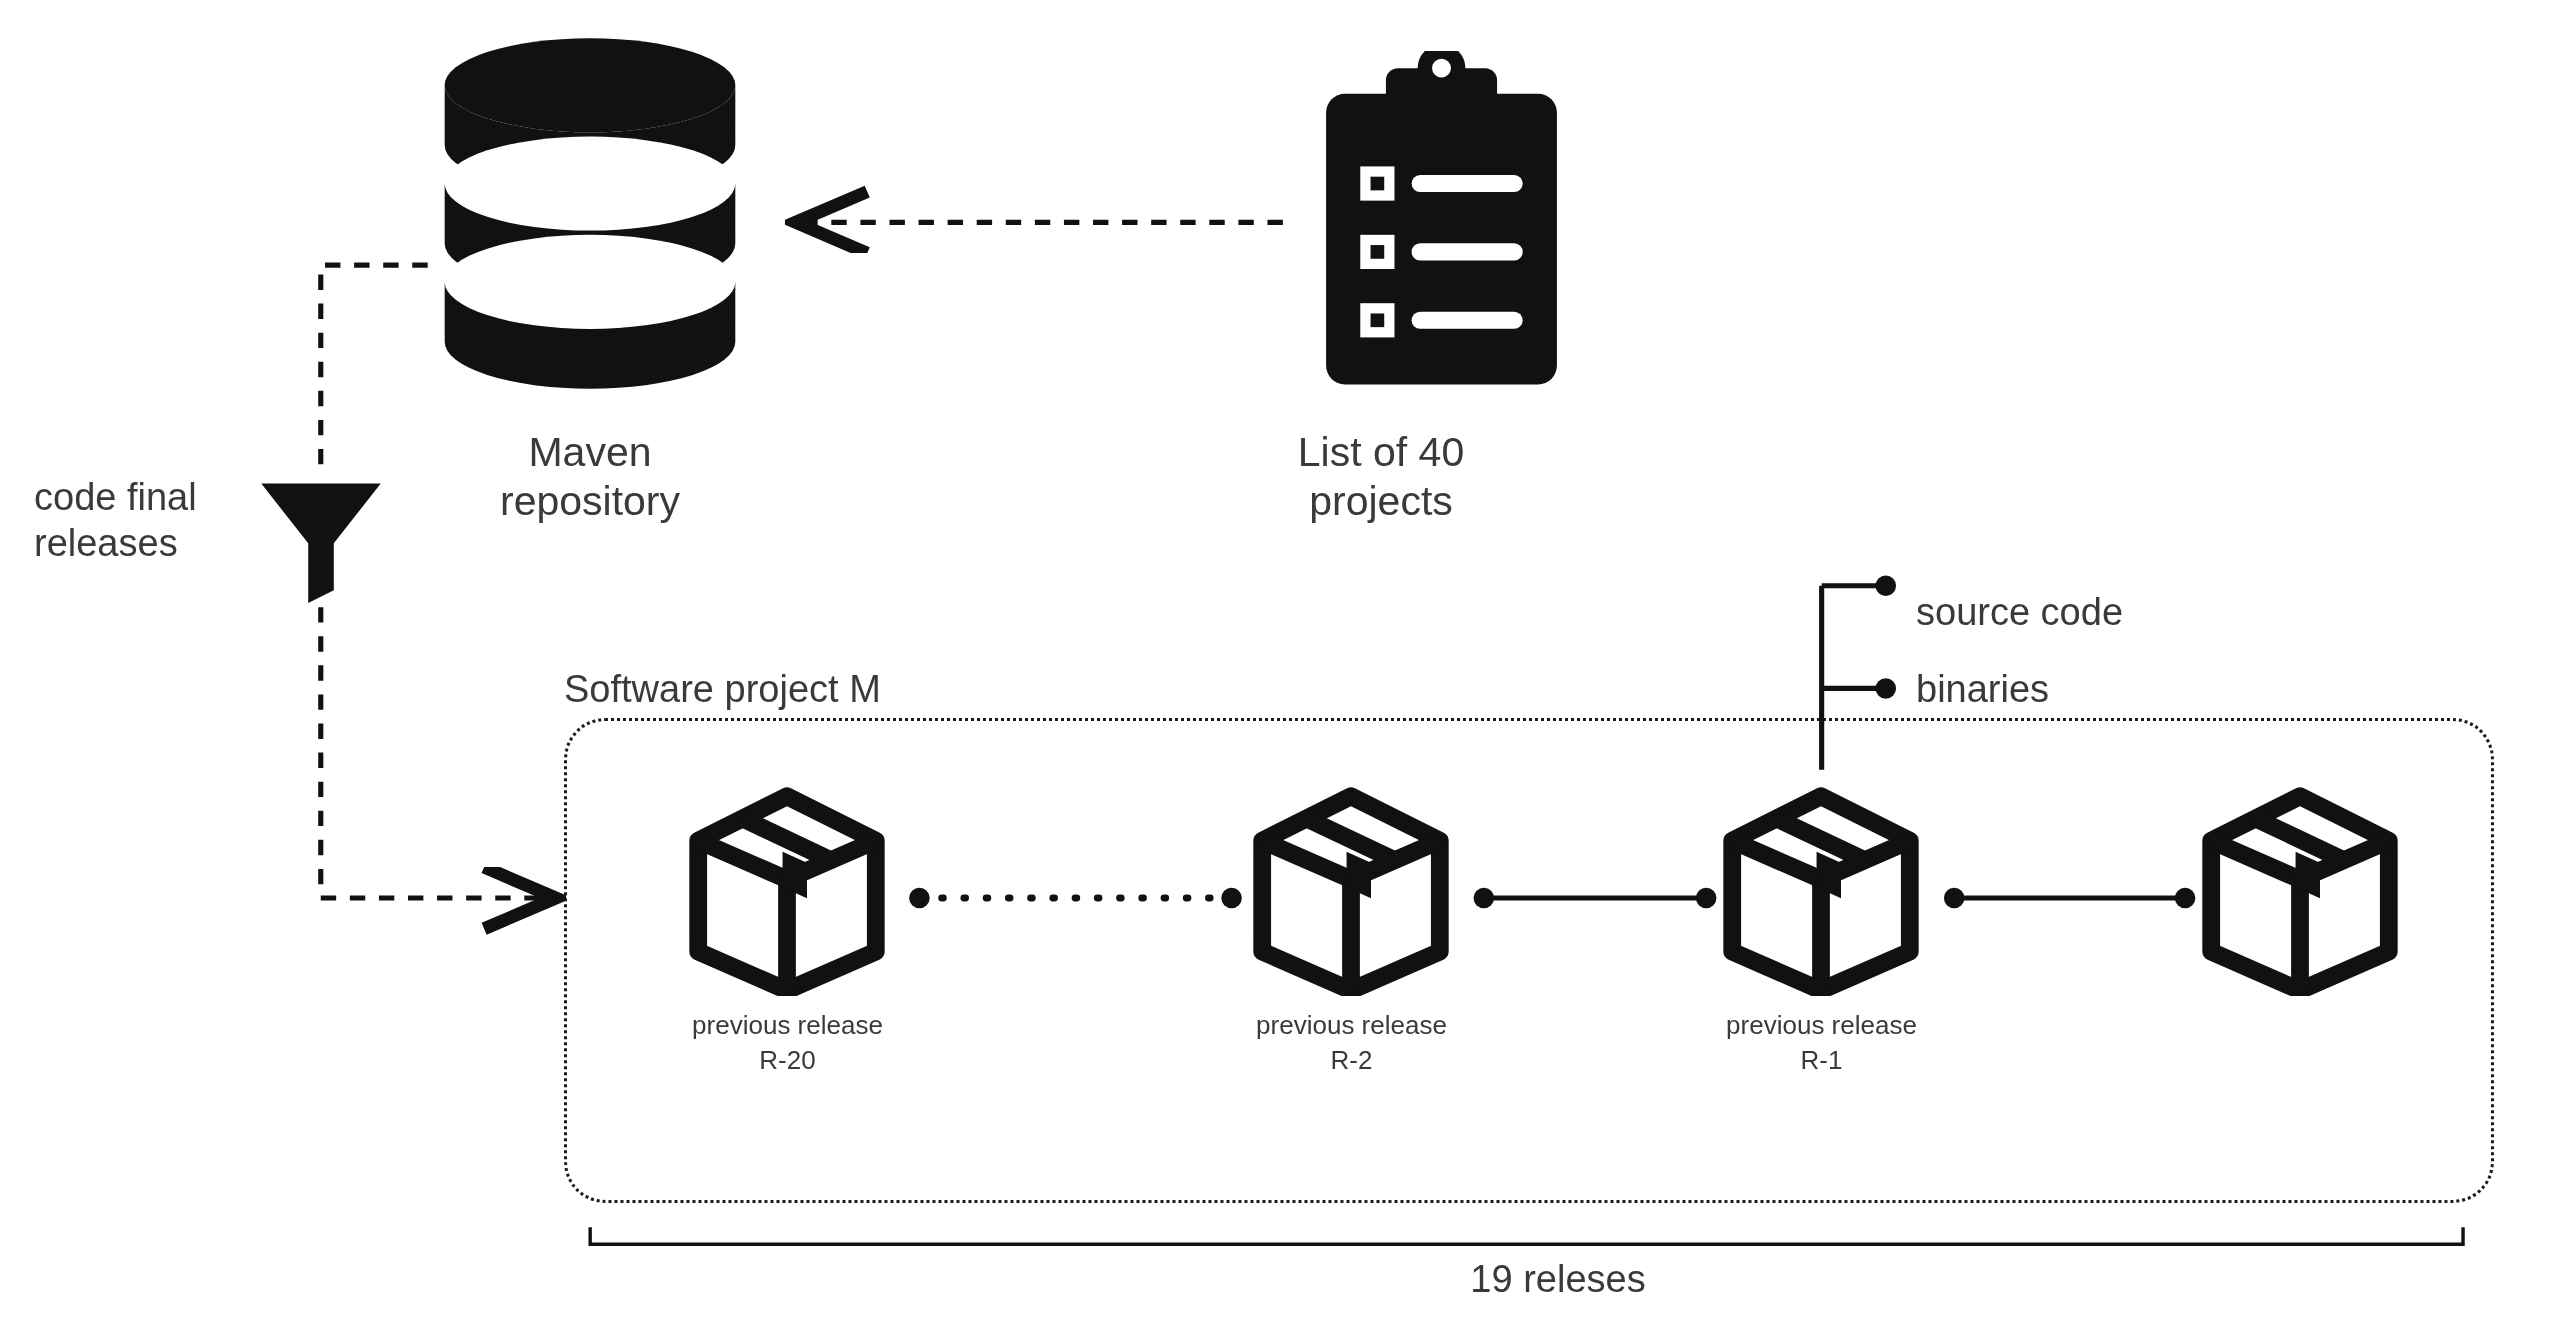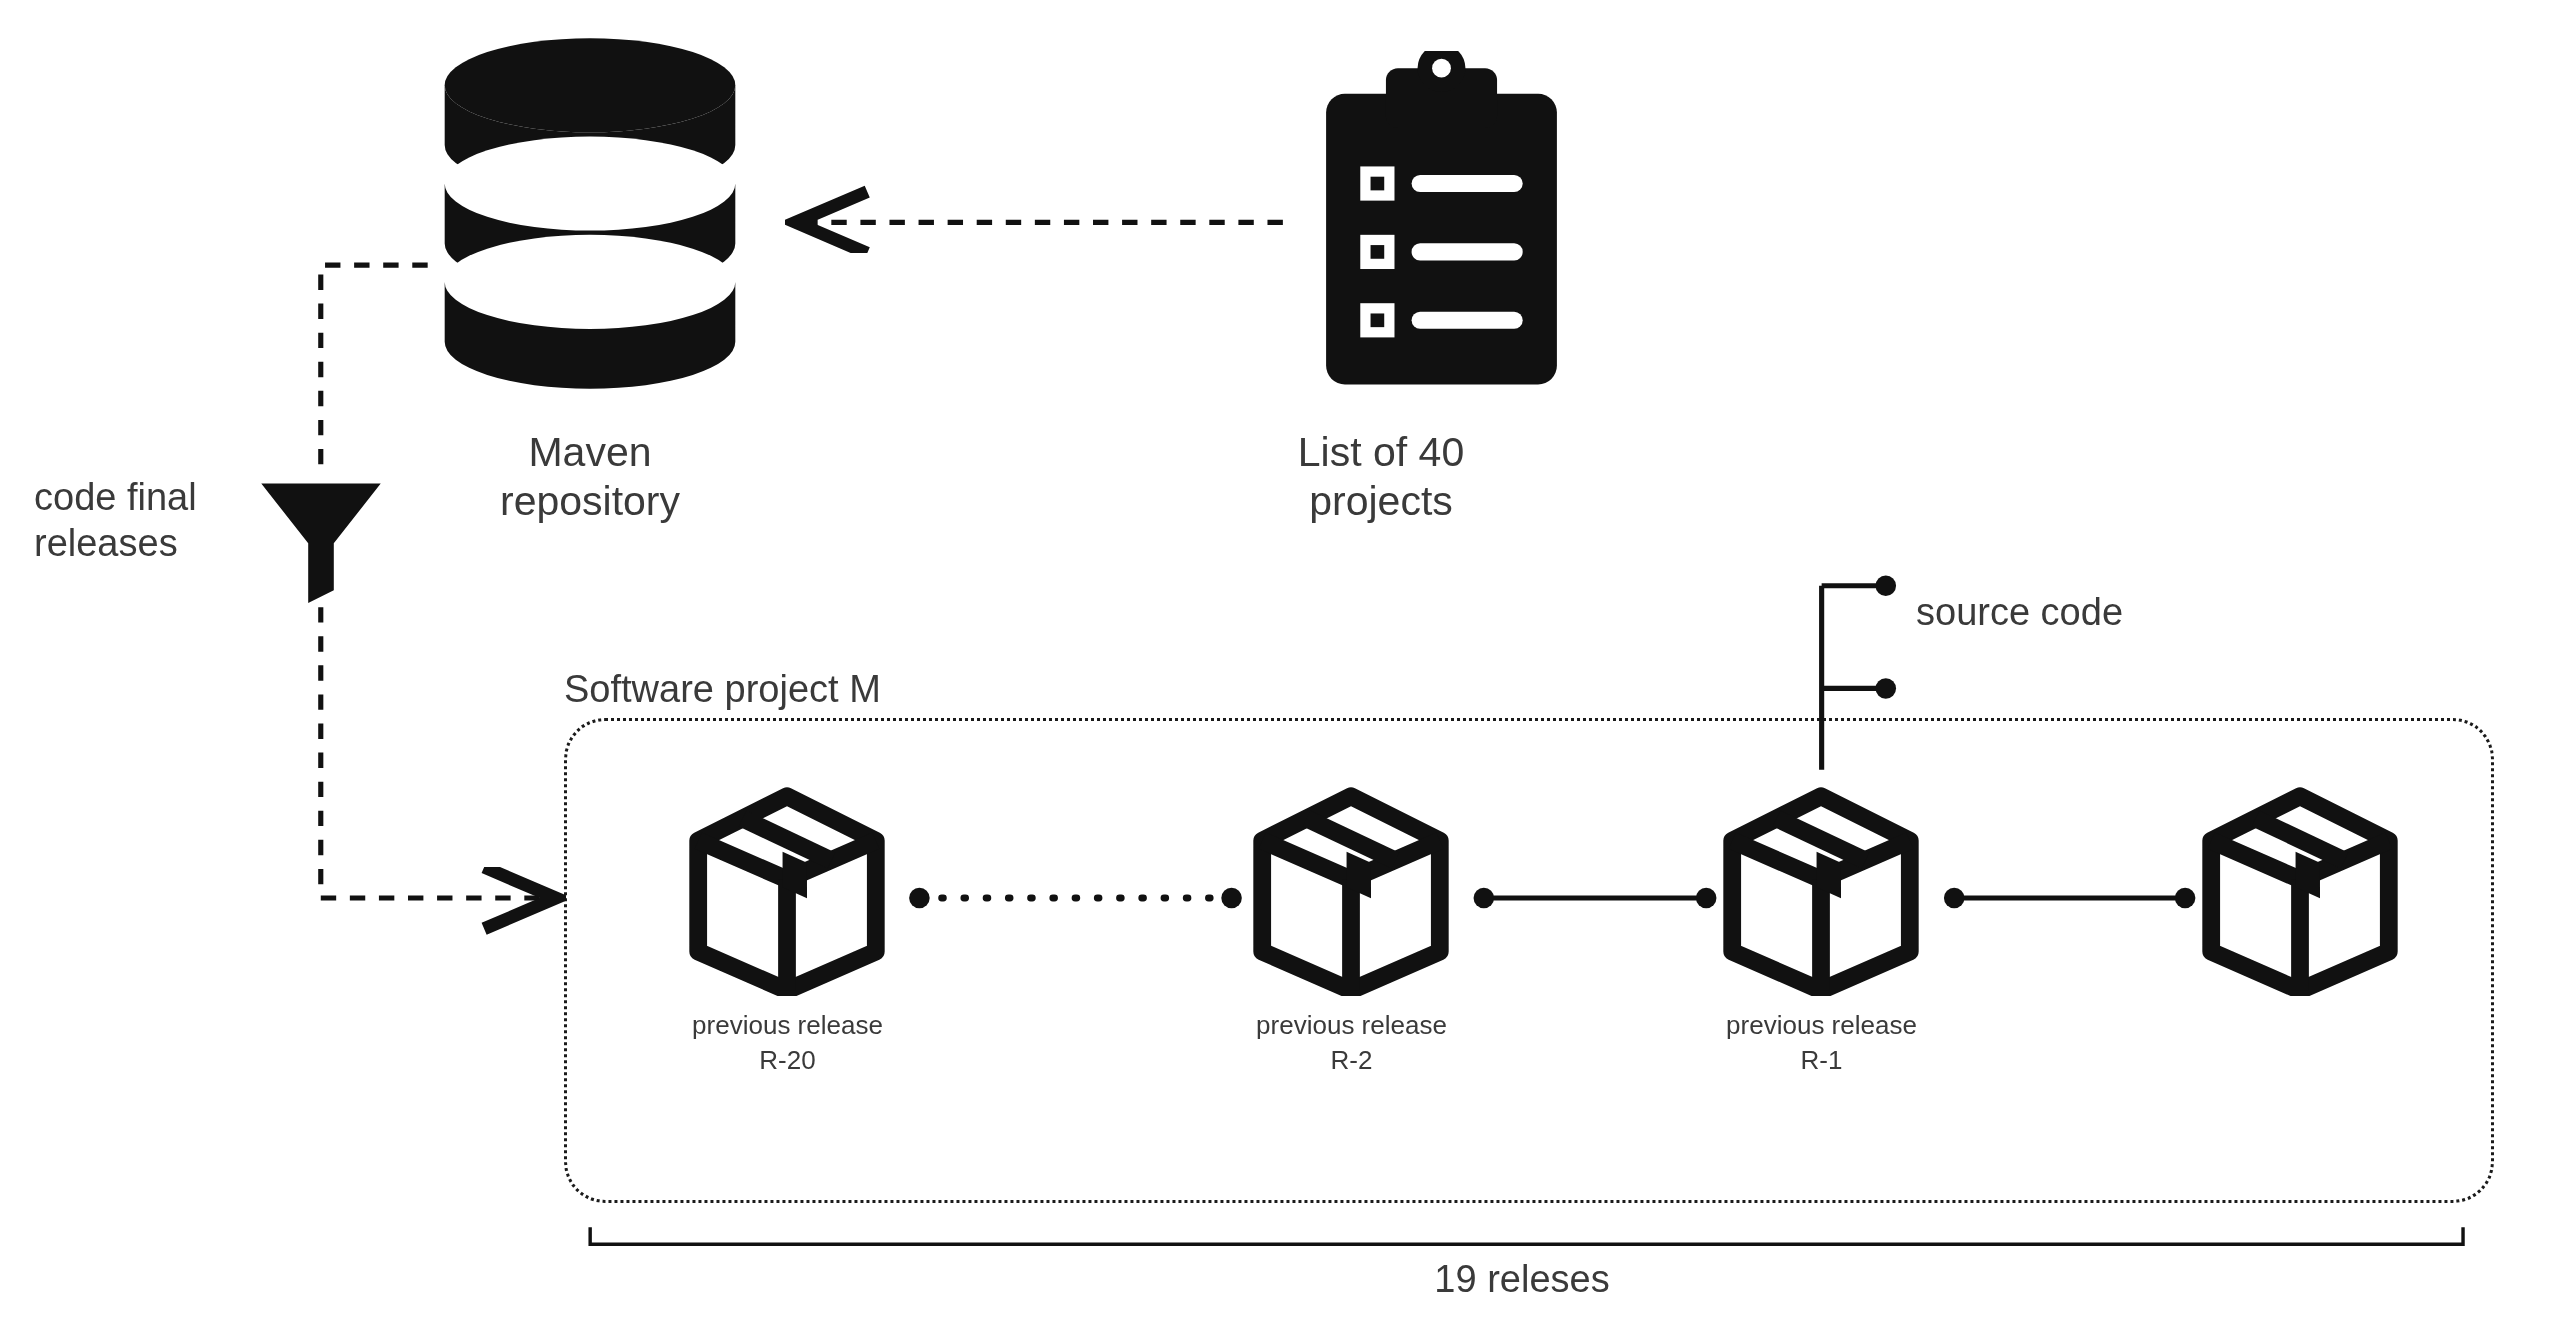--- a/index.html
+++ b/index.html
@@ -172,22 +172,23 @@
         <path d="M20 60 L100 20 L180 60 L180 160 L100 195 L20 160 Z"></path>
         <path d="M20 60 L100 95 L180 60"></path>
         <path d="M100 95 L100 195"></path>
         <path d="M60 40 L140 78"></path>
       </g>
       <path d="M96 70 l22 10 l0 32 l-22 -10 z" fill="#111"></path>
     </svg>
   </div>
 
   <div class="label small" style="left:1916px; top:566px; width:342px; text-align:left;margin-top:24px;">source code</div>
-
-  <div class="label small" style="left:560px; top:1257px; width:1924px;">19 releses</div>
+  <div class="label small" style="left:1916px; top:667px; width:342px; text-align:left;">binaries</div>
+
+  <div class="label small" style="left:596px; top:1257px; width:1924px;">19 releses</div>
 
   <svg class="overlay" viewBox="0 0 3012 1540">
     <defs>
       <marker id="arrowSolid" markerWidth="14" markerHeight="14" refX="12" refY="6" orient="auto">
         <path d="M0 0 L14 6 L0 12 z" fill="#111"></path>
       </marker>
       <marker id="arrowOpen" markerWidth="18" markerHeight="14" refX="16" refY="6" orient="auto">
         <path d="M2 0 L16 6 L2 12" fill="none" stroke="#111" stroke-width="2.5"></path>
       </marker>
     </defs>

